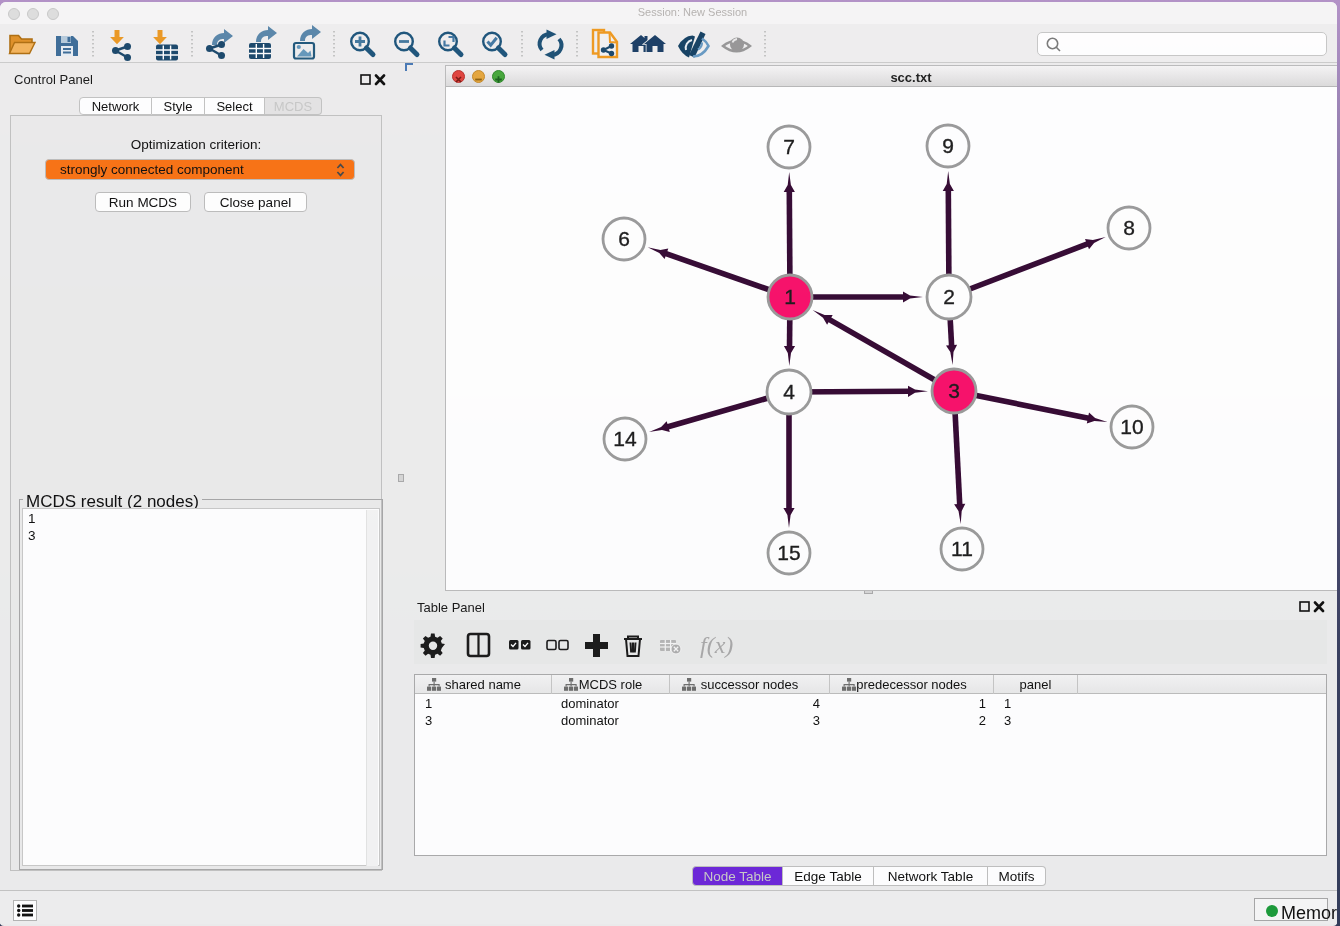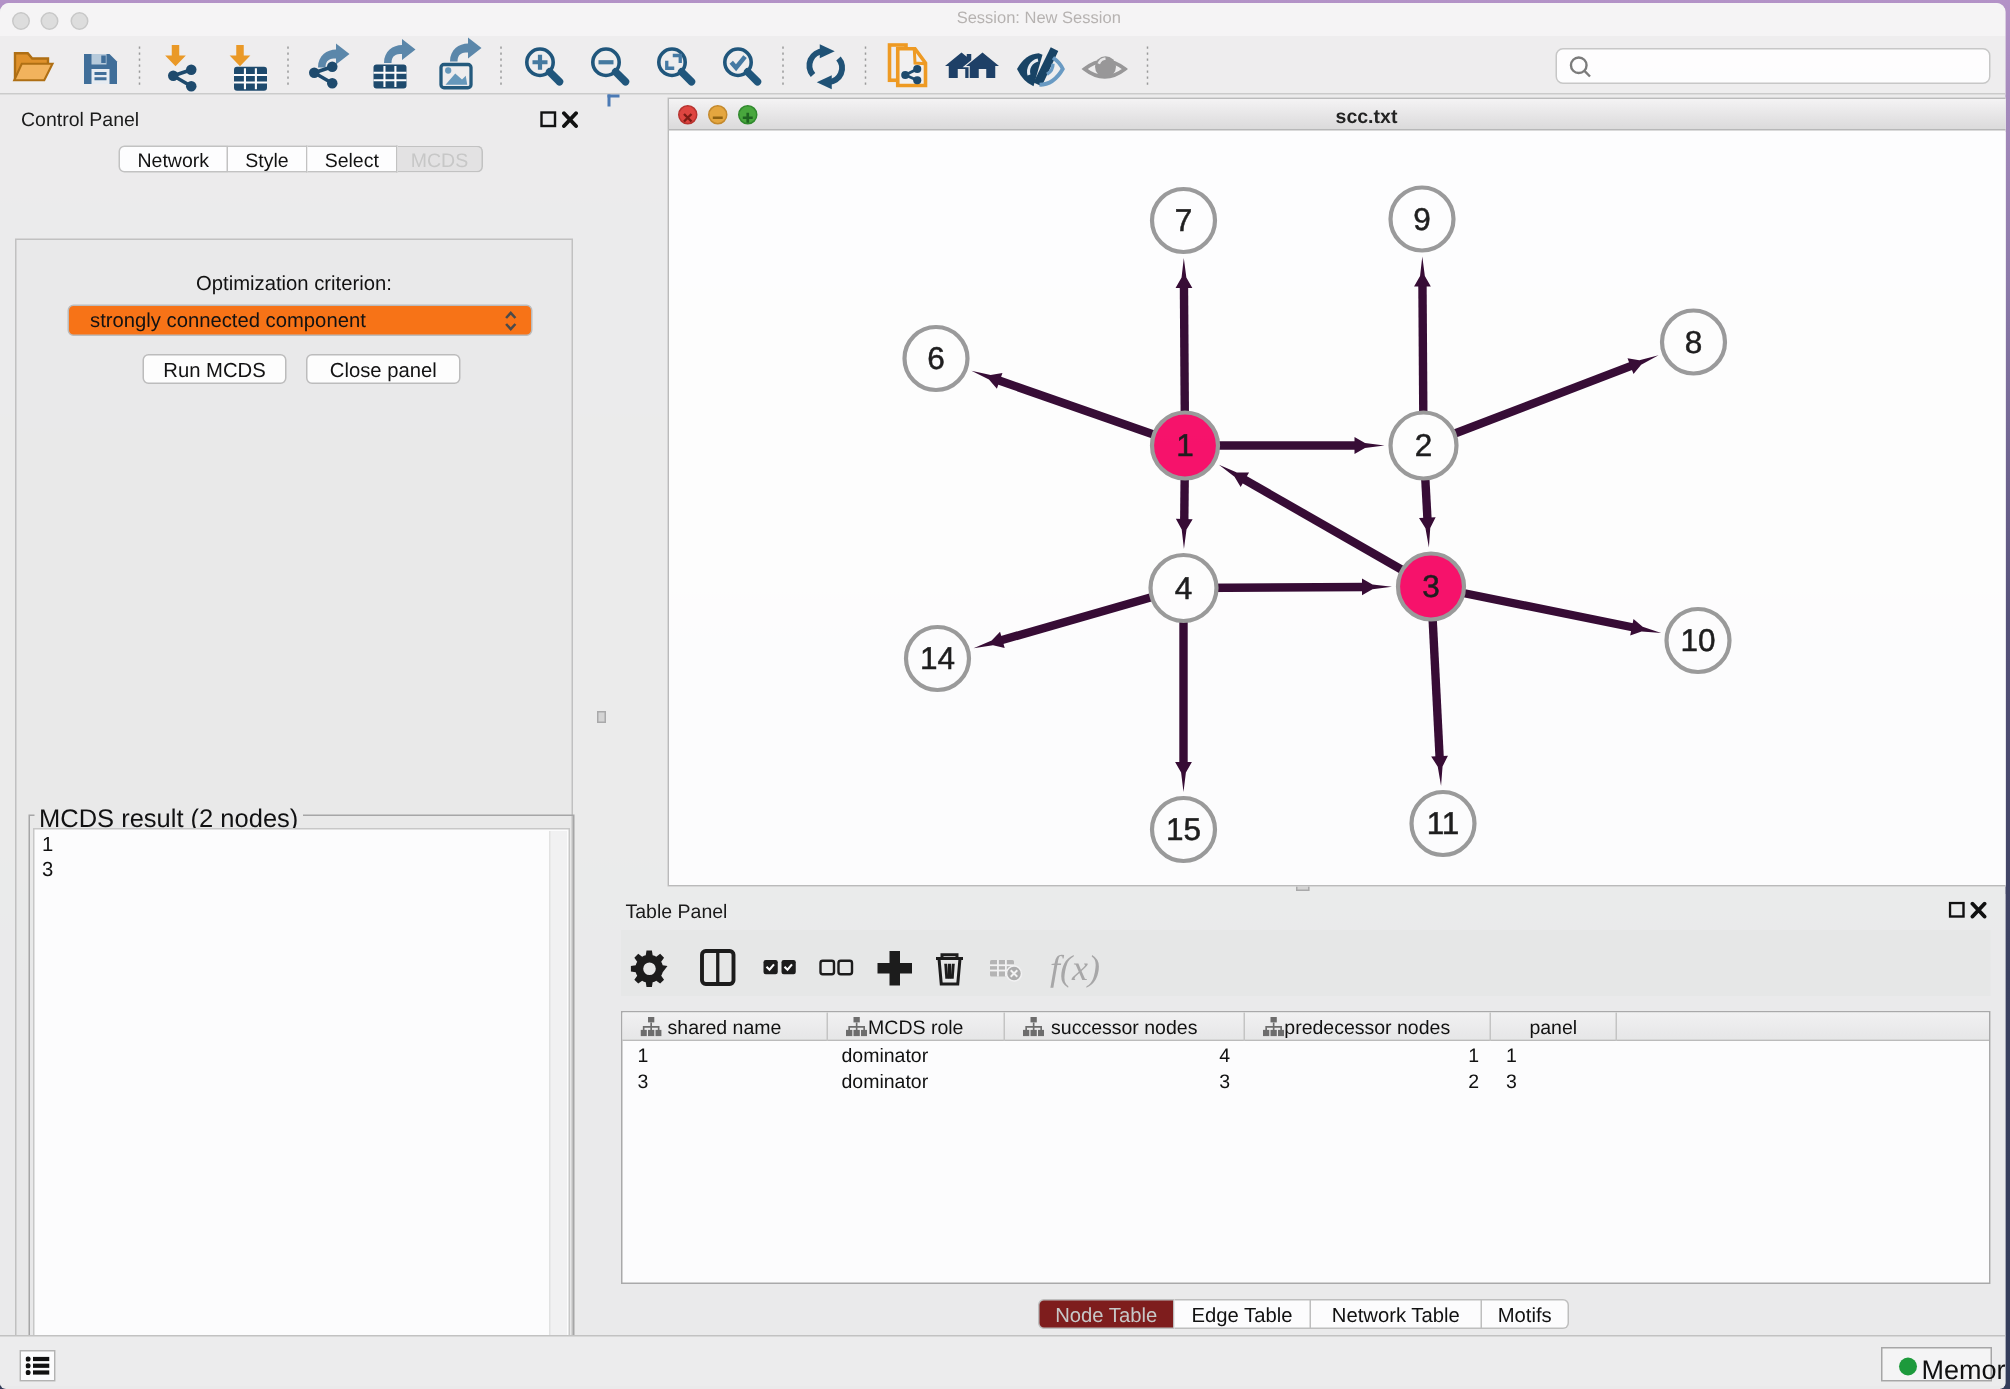--- a/index.html
+++ b/index.html
@@ -21,21 +21,21 @@
   #toolbar { position:absolute; left:0; top:22px; width:100%; height:39px; background:#efefef; border-bottom:1px solid #cccccc; }
   #search { position:absolute; left:1037px; top:8px; width:290px; height:24px; background:#fff; border:1px solid #c8c8c8; border-radius:5px; }
   
   #cpanel { position:absolute; left:0; top:62px; width:392px; height:826px; background:#ededed; }
   #cp-title { position:absolute; left:14px; top:8px; font-size:13px; color:#1a1a1a; }
   .tabrow { position:absolute; display:flex; font-size:13px; }
   .tab { height:18px; line-height:17px; text-align:center; background:#fff; border:1px solid #c3c3c3; border-left:none; color:#111; box-sizing:border-box; }
   .tab.first { border-left:1px solid #c3c3c3; border-radius:4px 0 0 4px; }
   .tab.last { border-radius:0 4px 4px 0; }
   .tab.sel { background:#e4e4e4; color:#c8c8c8; }
-  #cp-box { position:absolute; left:10px; top:51px; width:372px; height:756px; border:1px solid #c2c2c2; background:#ebebeb;margin-top:44px; }
+  #cp-box { position:absolute; left:10px; top:51px; width:372px; height:756px; border:1px solid #c2c2c2; background:#ebebeb; }
   #optlabel { position:absolute; left:0; top:21px; width:100%; text-align:center; font-size:13.5px; color:#111; }
   #dropdown { position:absolute; left:34px; top:43px; width:310px; height:21px; background:#f97316; border:1px solid #bdbdbd; border-radius:4px; font-size:13.5px; line-height:20px; padding-left:14px; color:#111; }
   .btn { position:absolute; top:76px; height:20px; background:#fff; border:1px solid #bdbdbd; border-radius:4px; font-size:13.5px; text-align:center; line-height:19px; color:#111; }
   #fieldset { position:absolute; left:8px; top:383px; width:364px; height:371px; border:1px solid #a8a8a8; }
   #fs-legend { position:absolute; left:3px; top:-8px; background:#ebebeb; font-size:17px; padding:0 3px; color:#111; }
   #fs-white { position:absolute; left:2px; top:8px; width:358px; height:358px; background:#fff; border:1px solid #c9c9c9; font-size:13.5px; color:#111; padding:1px 0 0 5px; line-height:17px; }
   #fs-scroll { position:absolute; right:1px; top:1px; width:12px; height:356px; background:#f4f4f4; border-left:1px solid #e4e4e4; }
   
   #netwin { position:absolute; left:405px; top:63px; width:932px; height:526px; border:1px solid #bcbcbc; background:#fff;margin-left:40px; }
   #nettitle { position:absolute; left:0; top:0; width:100%; height:21px; background:linear-gradient(180deg,#f5f5f5,#dcdcdc); border-bottom:1px solid #b8b8b8; }
@@ -49,21 +49,21 @@
   #tbl { position:absolute; left:10px; top:78px; width:913px; height:182px; background:#fff; border:1px solid #ababab; }
   #tbl-head { position:absolute; left:0; top:0; width:911px; height:19px; background:linear-gradient(180deg,#f4f4f4,#e9e9e9); border-bottom:1px solid #bdbdbd; font-size:13px; color:#111; }
   .th { position:absolute; top:0; height:19px; border-right:1px solid #c6c6c6; }
   .th .lbl { position:absolute; width:100%; text-align:center; top:2px; }
   .trow { position:absolute; left:0; width:911px; height:17px; font-size:13px; color:#111; }
   .td { position:absolute; top:1px; }
   .bottabs { position:absolute; top:270px; left:288px; display:flex; font-size:13.5px; }
   .btab { height:20px; line-height:19px; background:#fff; border:1px solid #c0c0c0; border-left:none; text-align:center; color:#111; }
   .btab.first { border-left:1px solid #c0c0c0; border-radius:4px 0 0 4px; }
   .btab.last { border-radius:0 4px 4px 0; }
-  .btab.sel { background:#7f1d1d; color:#c9c9c9; }
+  .btab.sel { background:#6d28d9; color:#c9c9c9; }
   
   #statusbar { position:absolute; left:0; top:888px; width:1337px; height:34px; background:#efefef; border-top:1px solid #c4c4c4; }
   #listbtn { position:absolute; left:13px; top:9px; width:24px; height:21px; background:#fff; border:1px solid #b5b5b5; }
   #membtn { position:absolute; left:1254px; top:7px; width:74px; height:23px; background:#f7f7f7; border:1px solid #a8a8a8; font-size:18px; color:#111; }
 </style>
 </head>
 <body>
 <div id="win">
   <div id="titlebar">
     <div class="tl" style="left:8px;"></div>

